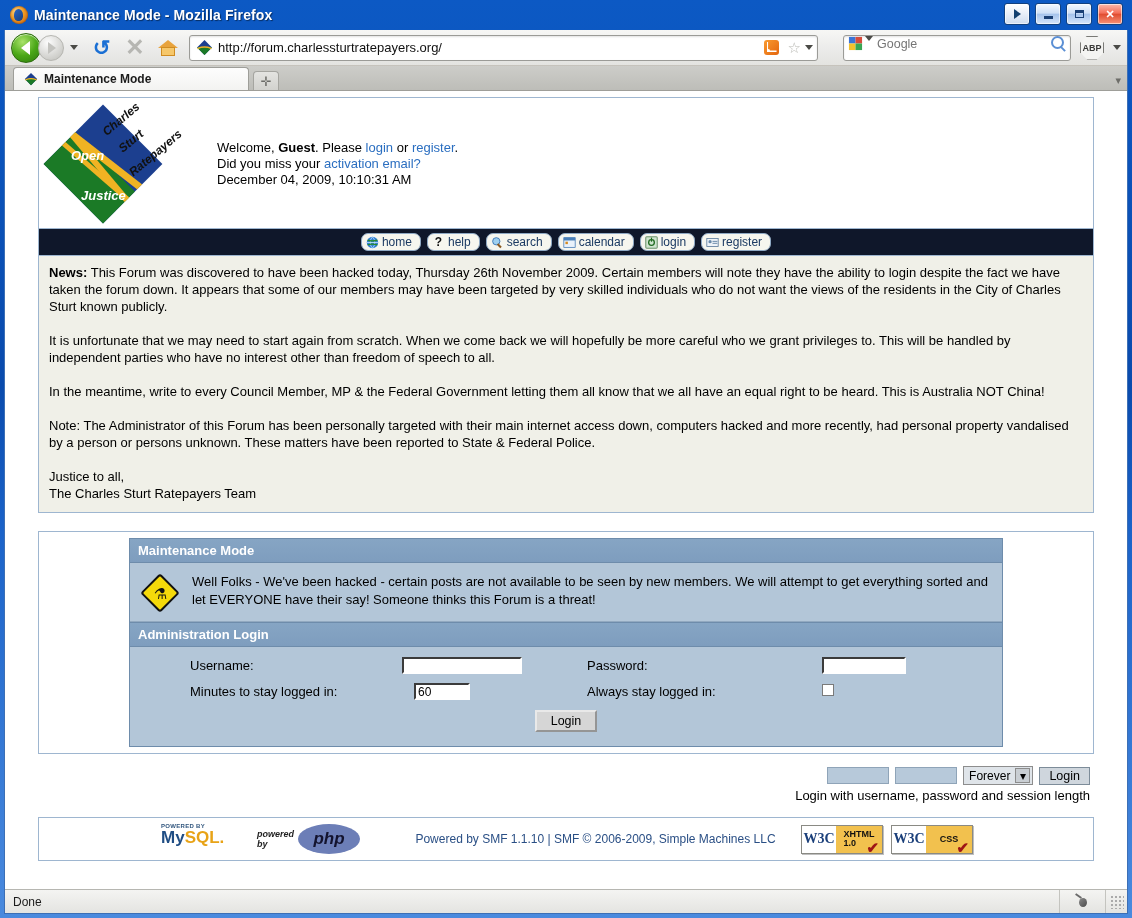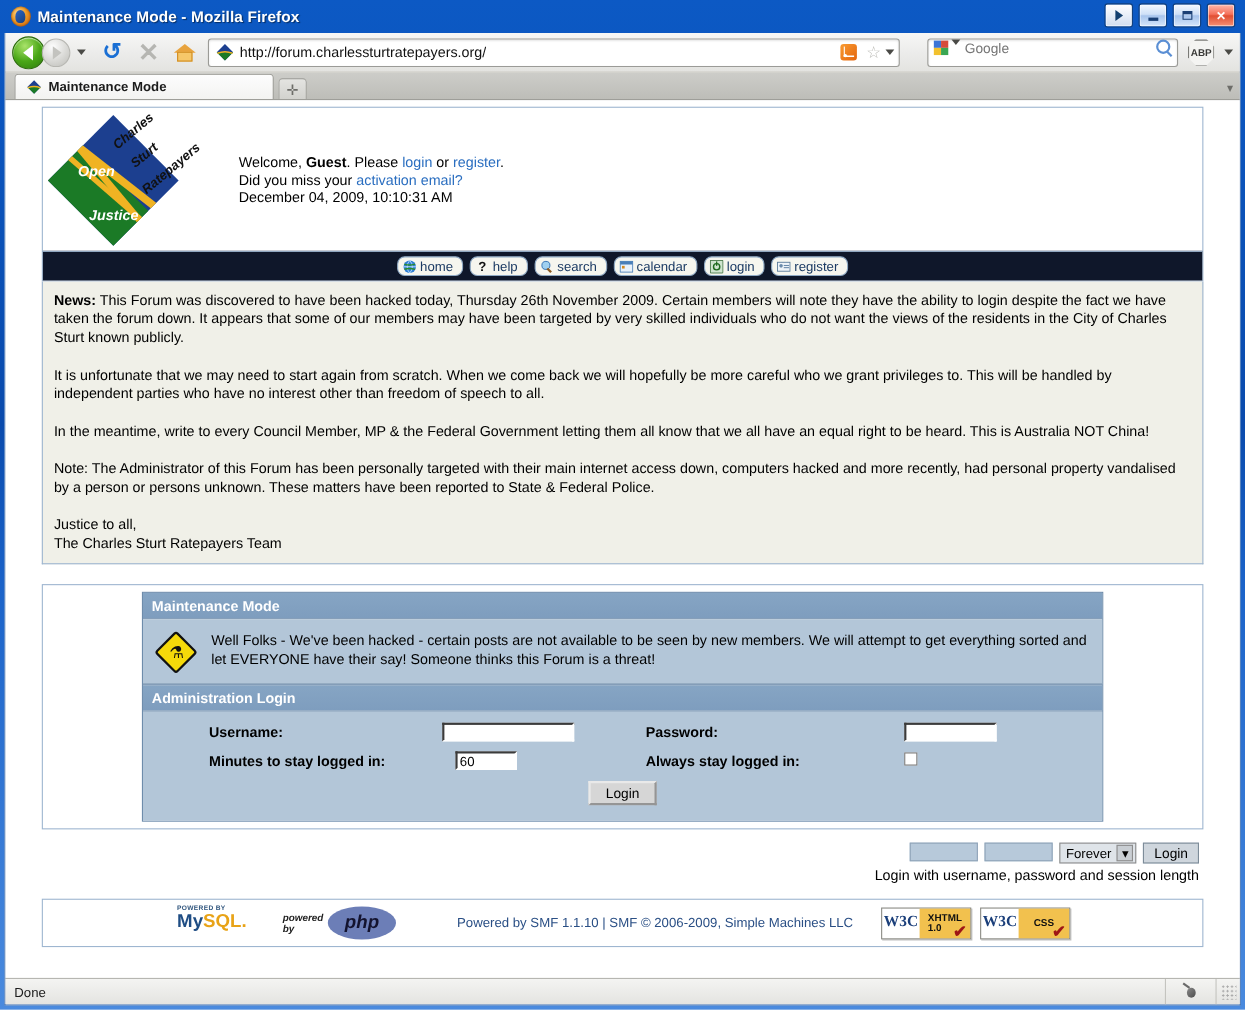--- a/index.html
+++ b/index.html
@@ -256,40 +256,40 @@
     position:absolute;left:4px;top:4px;width:28px;height:28px;transform:rotate(45deg);
     background:#f5d90a;border:2px solid #111;border-radius:3px;
   }
   .warn-sign .fig{
     position:absolute;left:10px;top:10px;width:17px;height:17px;z-index:3;
     color:#111;font-size:15px;line-height:17px;text-align:center;
   }
   .mm-text{ line-height:18px; font-size:13px; color:#000;}
   .login-body { background:#b3c6d8; padding: 10px 12px 14px 12px; }
   .login-grid { display:grid; grid-template-columns: 260px 185px 235px auto; align-items:center; row-gap:9px; }
-  .login-grid .lbl { font-weight:bold; font-size:13px; padding-left:48px;}
+  .login-grid .lbl { font-weight:normal; font-size:13px; padding-left:48px;}
   .inp {
     height:17px; border:2px inset #c9c9c9; background:#fff;
     border-top-color:#8f8f8f;border-left-color:#8f8f8f;
     border-right-color:#ffffff;border-bottom-color:#ffffff;
     font-size:12px; padding:0 2px; font-family:"Liberation Sans",sans-serif;
   }
   .inp.user { width:120px; }
   .inp.pass { width:84px; }
   .inp.mins { width:56px;margin-left:12px; }
   .chk { width:12px;height:12px;border:1px solid #7a7a7a;background:#fff; display:inline-block;}
   .login-btn-row { text-align:center; margin-top:10px; }
   .btn {
     font-family:"Liberation Sans",sans-serif; font-size:12.5px;
     padding: 2px 14px; background:#d6d6d6;
     border:2px outset #e9e9e9; color:#000;
   }
 
   .bottom-login { margin-top: 12px; text-align:right; padding-right:4px; }
-  .bl-row { display:flex; justify-content:flex-end; gap:6px; }
+  .bl-row { display:flex; justify-content:flex-end; align-items:center; gap:6px; }
   .bl-inp { width:62px;height:17px;background:#b7c9da;border:1px solid #8fa4b8; }
   .bl-sel {
     height:19px;background:#dfe4e9;border:1px solid #8d8d8d;
     display:flex;align-items:center;gap:5px;padding:0 2px 0 5px;font-size:12px;color:#000;
   }
   .bl-sel .arrowbox{width:15px;height:15px;background:#c9ced3;border:1px solid #8d8d8d;display:flex;align-items:center;justify-content:center;}
   .bl-btn { font-size:12.5px; padding:1px 9px; background:#cfd6dd;border:1px solid #7d8c99;}
   .bl-cap { margin-top:3px; font-size:13px; color:#000; }
 
   .footer {

